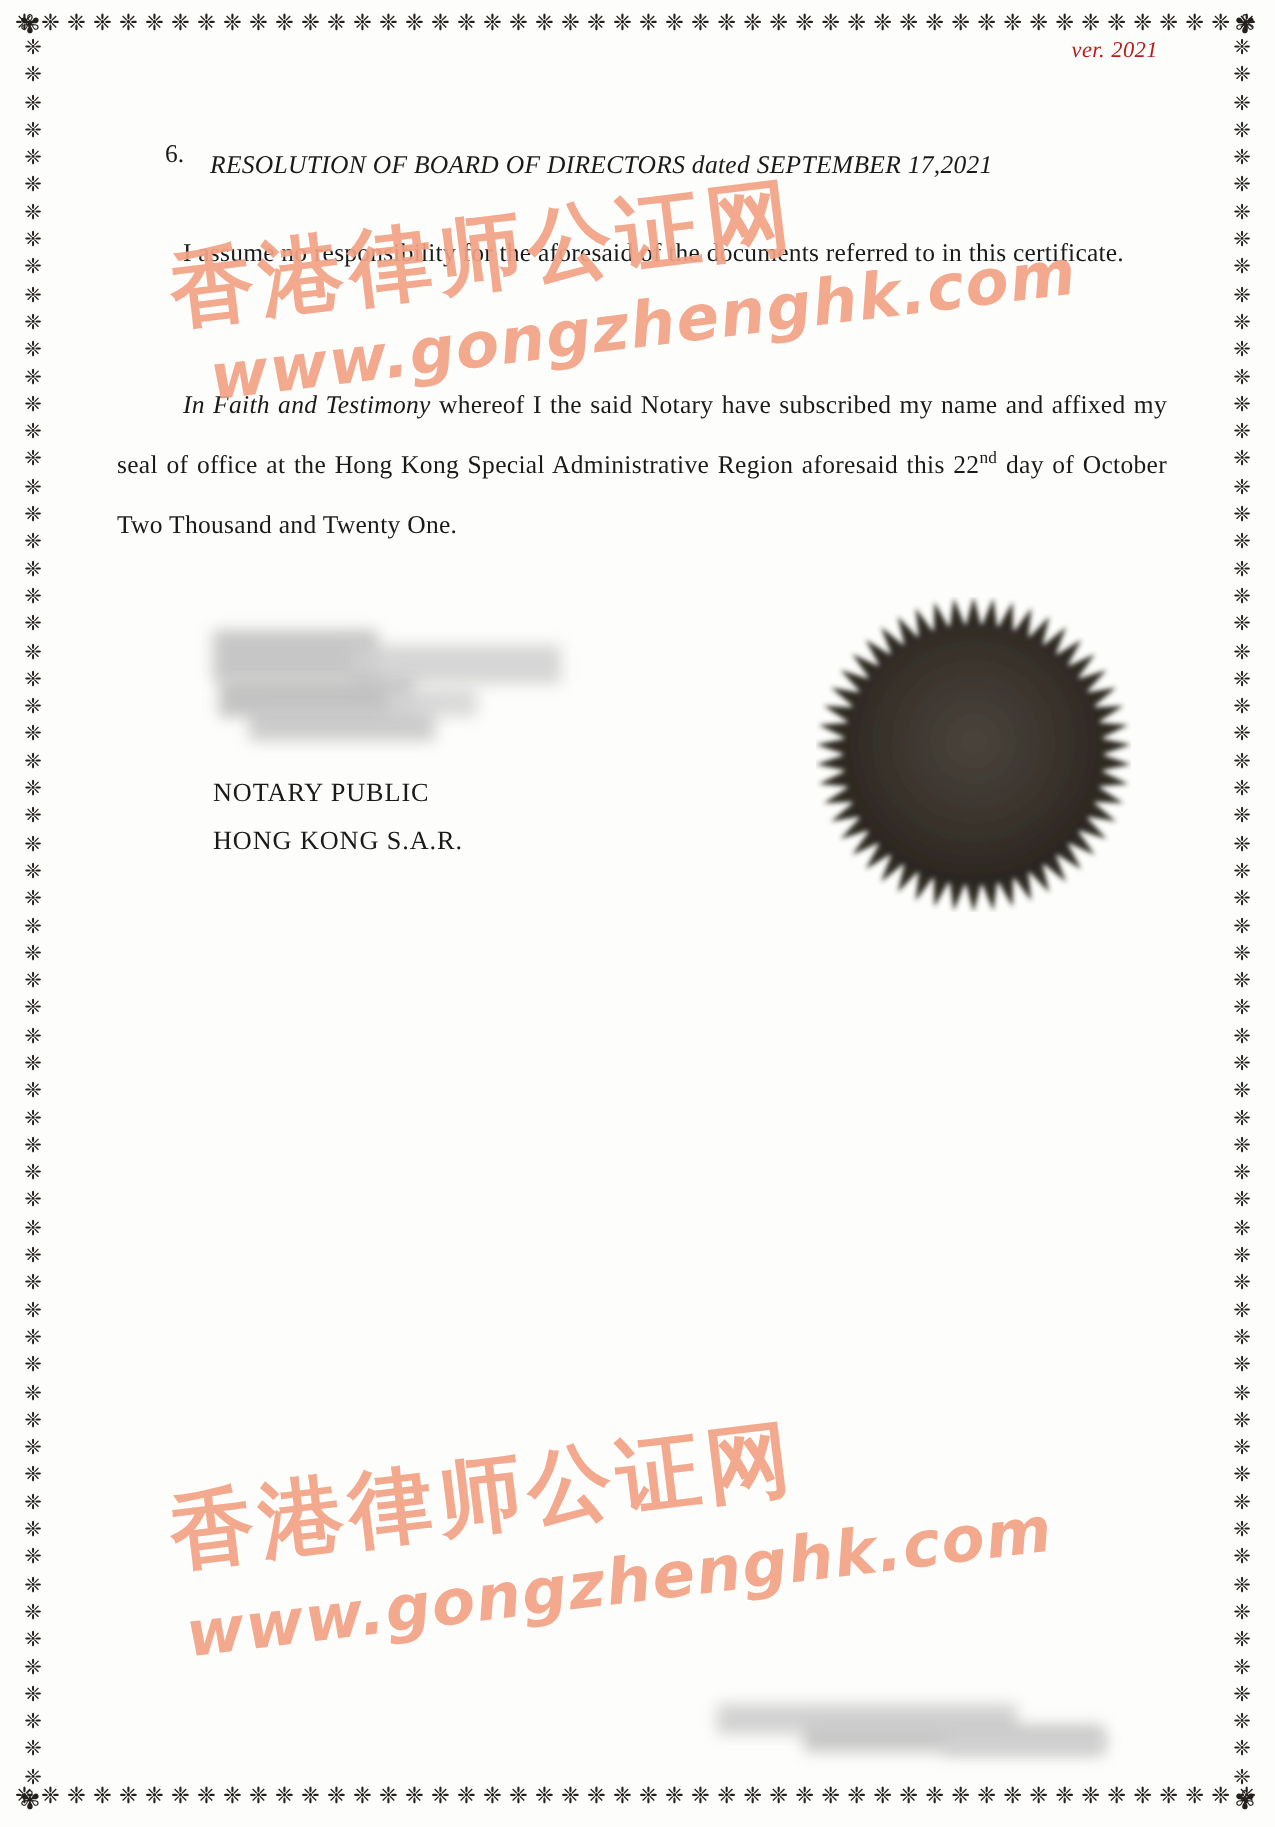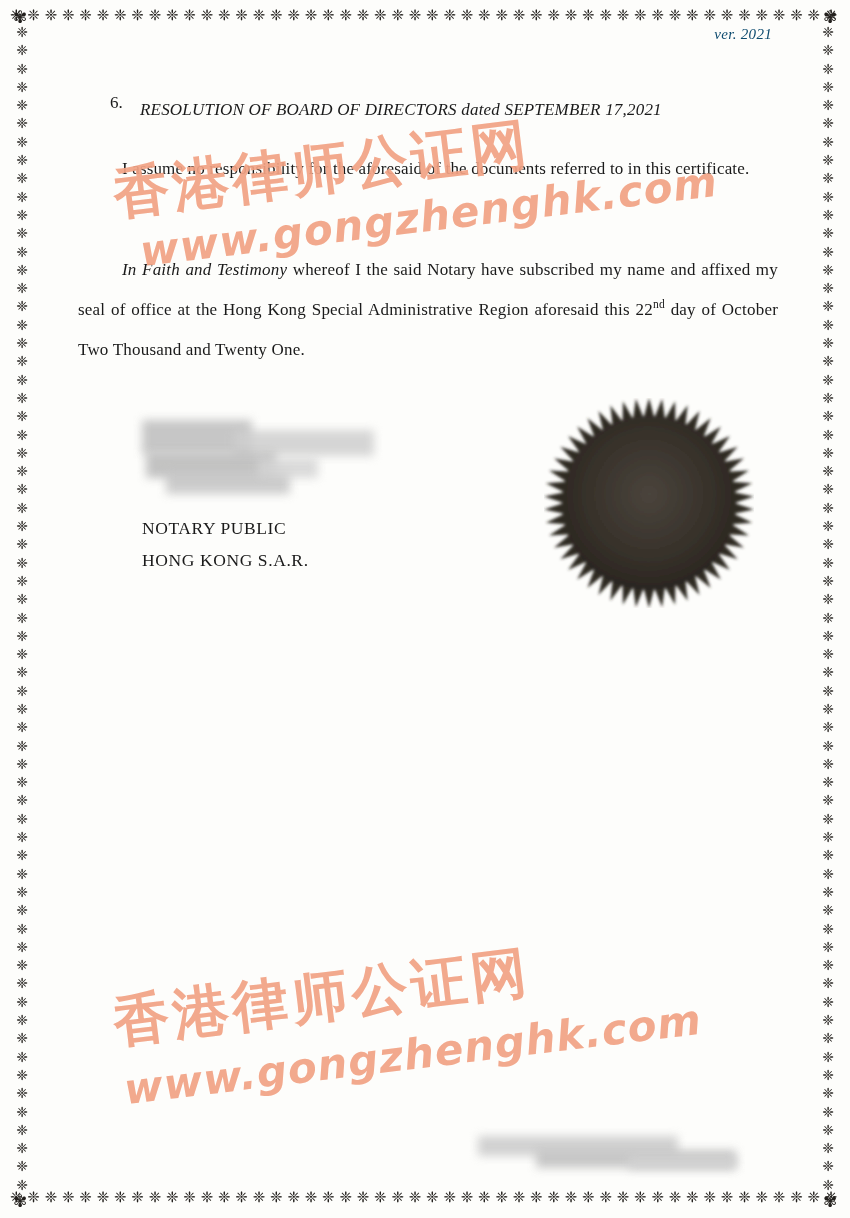--- a/index.html
+++ b/index.html
@@ -84,21 +84,21 @@
     left: 78px;
     right: 72px;
     top: 20px;
     bottom: 30px;
   }
 
   .version {
     text-align: right;
     font-style: italic;
     font-size: 15px;
-    color: #0c4a6e;
+    color: #b91c1c;
     margin-top: 6px;
     margin-right: 6px;
     letter-spacing: 0.3px;
   }
 
   .clause {
     margin-top: 50px;
     display: flex;
     align-items: flex-start;
   }

